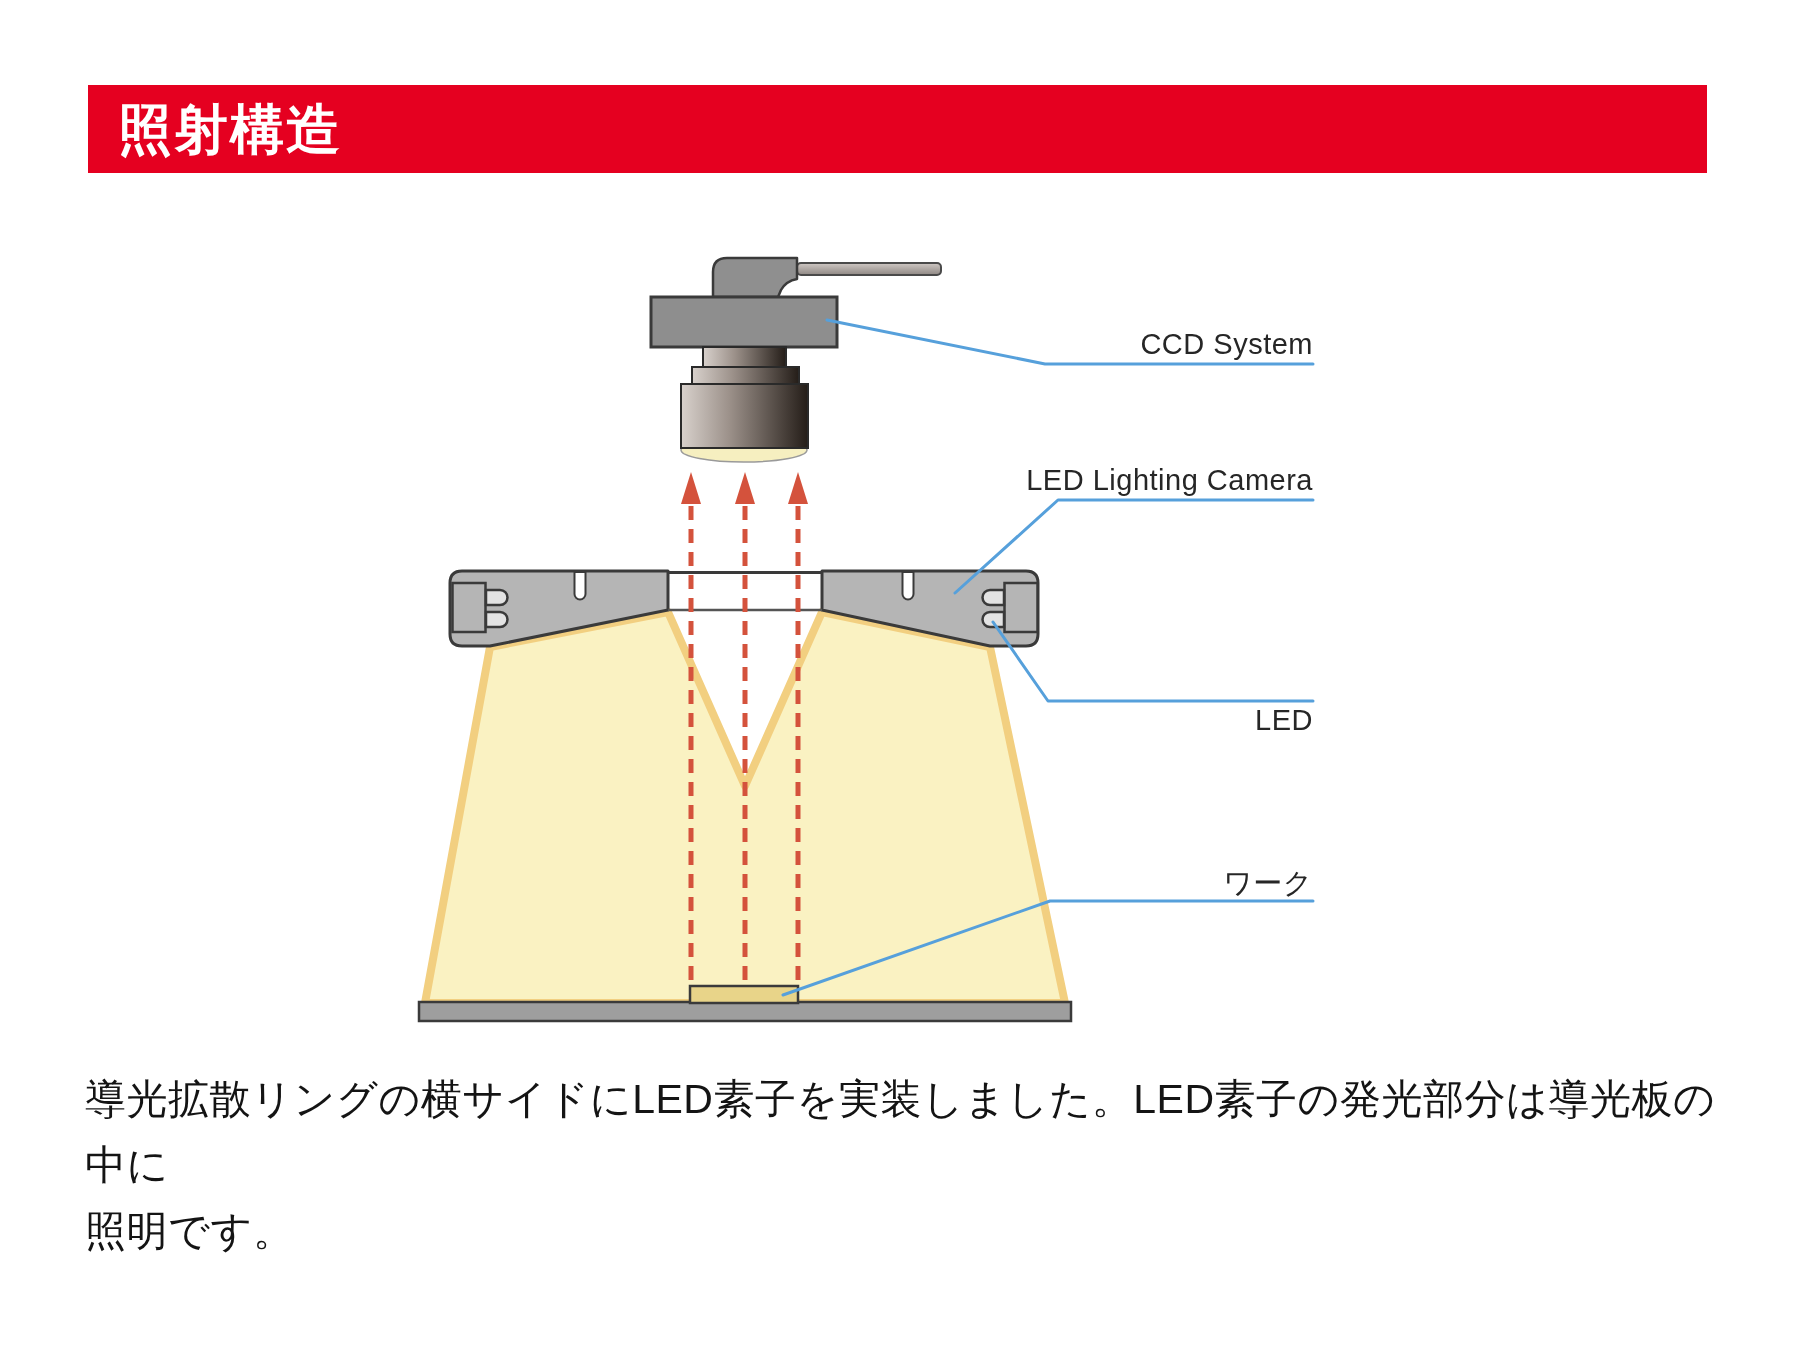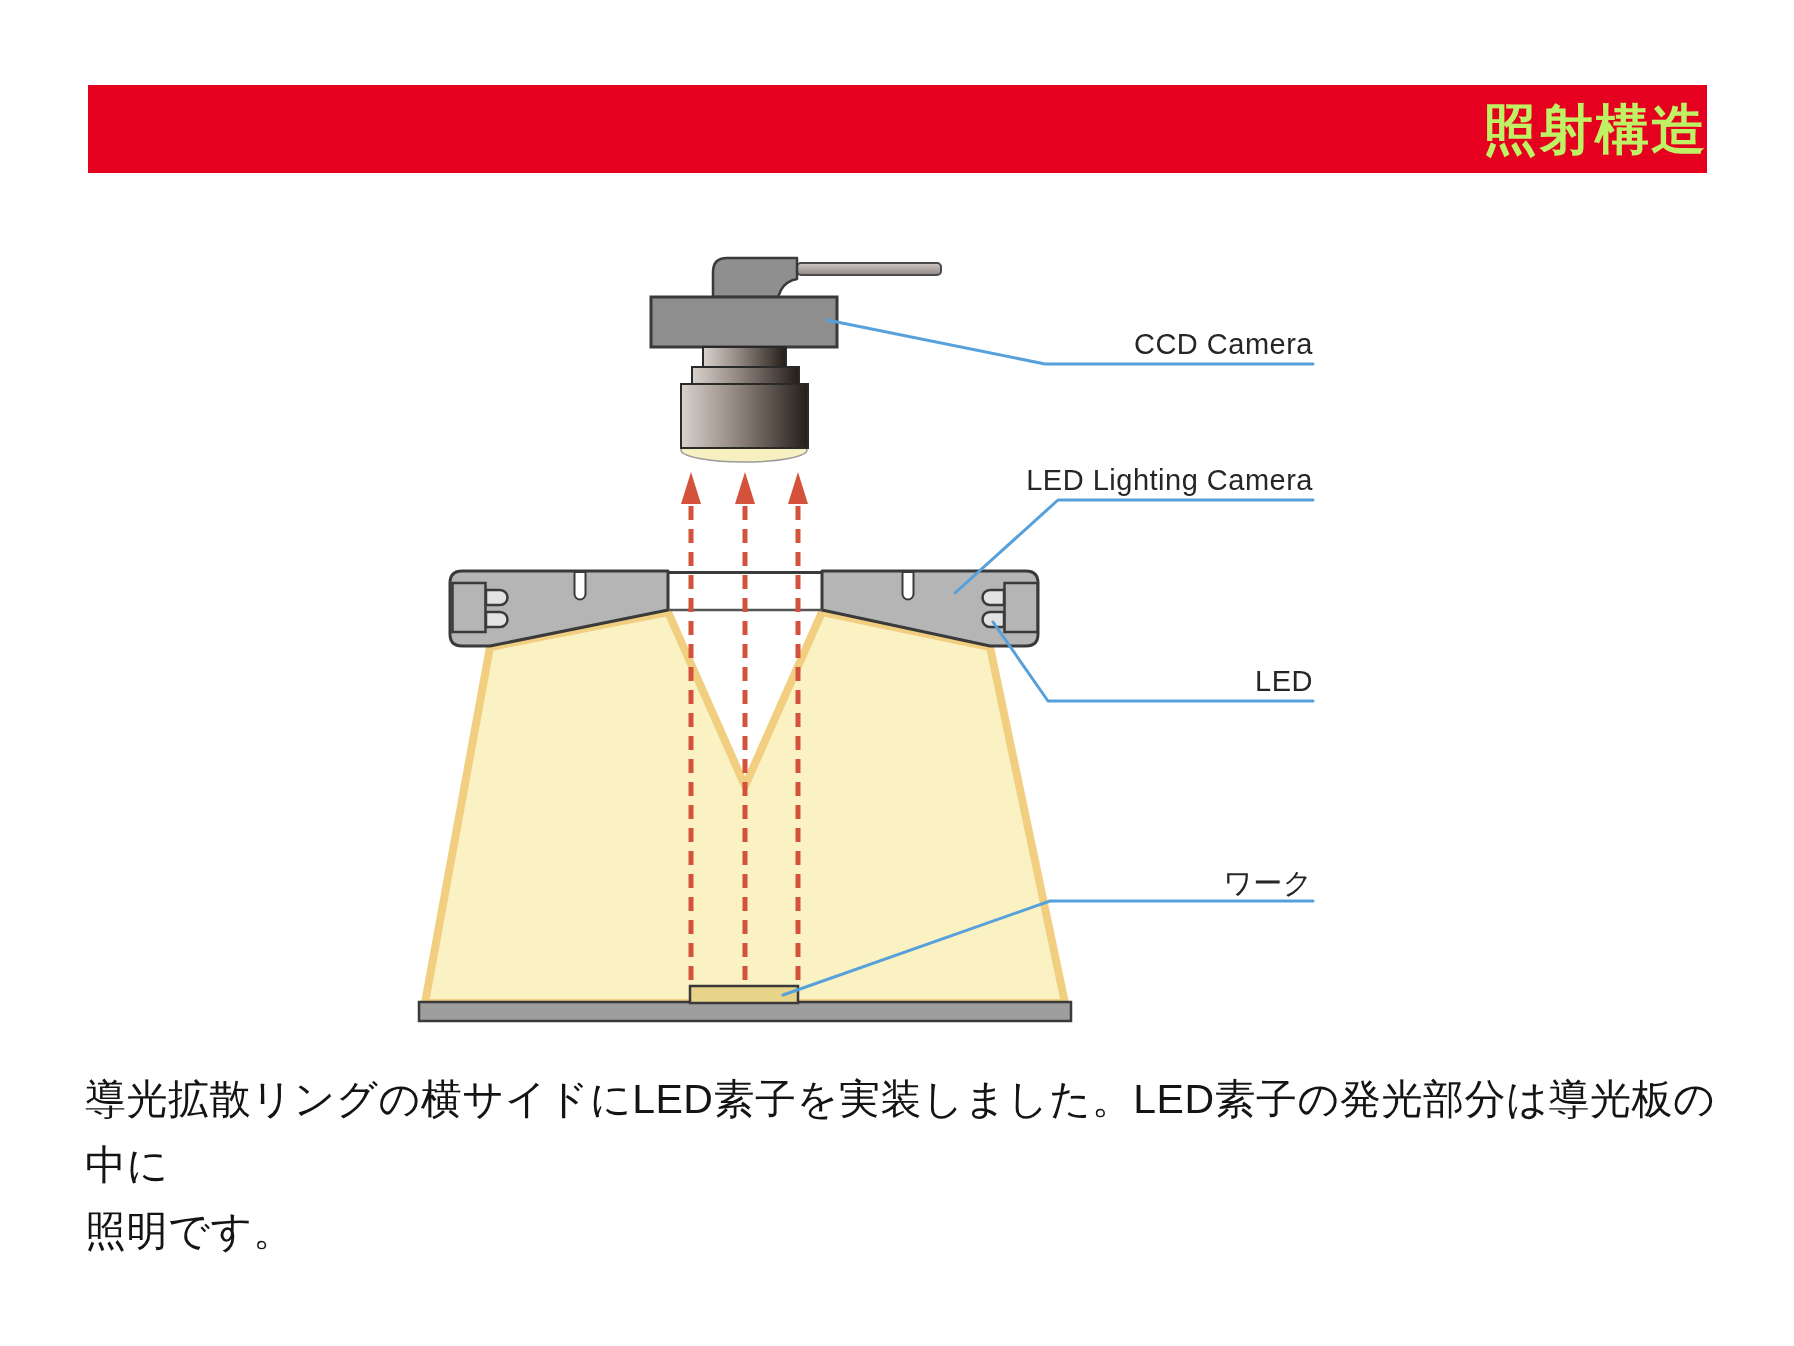--- a/index.html
+++ b/index.html
@@ -2,32 +2,32 @@
 <html><head>
 <meta charset="utf-8">
 <style>
   html,body{margin:0;padding:0;background:#ffffff;}
   .canvas{
     position:relative;width:1794px;height:1346px;background:#ffffff;overflow:hidden;
     font-family:"Liberation Sans",sans-serif;
   }
   .title-bar{
     position:absolute;left:88px;top:85px;width:1619px;height:88px;
-    background:#e50020;color:#bef264;
+    background:#e50020;color:#ffffff;
     font-size:54px;font-weight:bold;line-height:88px;padding-left:30px;
-    box-sizing:border-box;letter-spacing:2px;text-align:right;
+    box-sizing:border-box;letter-spacing:2px;
   }
   .diagram-svg{position:absolute;left:0;top:0;}
   .callout-label{
     position:absolute;width:420px;text-align:right;
     color:#262626;font-size:29px;font-weight:500;letter-spacing:0.5px;
   }
   .label-ccd{left:893px;top:328px;}
   .label-lls{left:893px;top:464px;}
-  .label-led{left:893px;top:665px;}
+  .label-led{left:893px;top:704px;}
   .label-work{left:893px;top:864px;font-weight:normal;}
   .description{
     position:absolute;left:85px;top:1066px;width:1640px;
     color:#141414;font-size:41px;line-height:66px;letter-spacing:0.5px;
   }
 </style>
 </head>
 <body>
 
 <div class="canvas">
@@ -96,21 +96,21 @@
         <line x1="798" y1="506" x2="798" y2="986"></line>
       </g>
       <g fill="#d4523c">
         <polygon points="691,472 681,504 701,504"></polygon>
         <polygon points="745,472 735,504 755,504"></polygon>
         <polygon points="798,472 788,504 808,504"></polygon>
       </g>
     </g>
   </svg>
 
-  <div class="callout-label label-ccd">CCD Camera</div>
+  <div class="callout-label label-ccd">CCD System</div>
   <div class="callout-label label-lls">LED Lighting Camera</div>
   <div class="callout-label label-led">LED</div>
   <div class="callout-label label-work">ワーク</div>
 
   <div class="description">
     <div>導光拡散リングの横サイドにLED素子を実装しました。LED素子の発光部分は導光板の中に</div>
     <div>照明です。</div>
   </div>
 
 </div>

